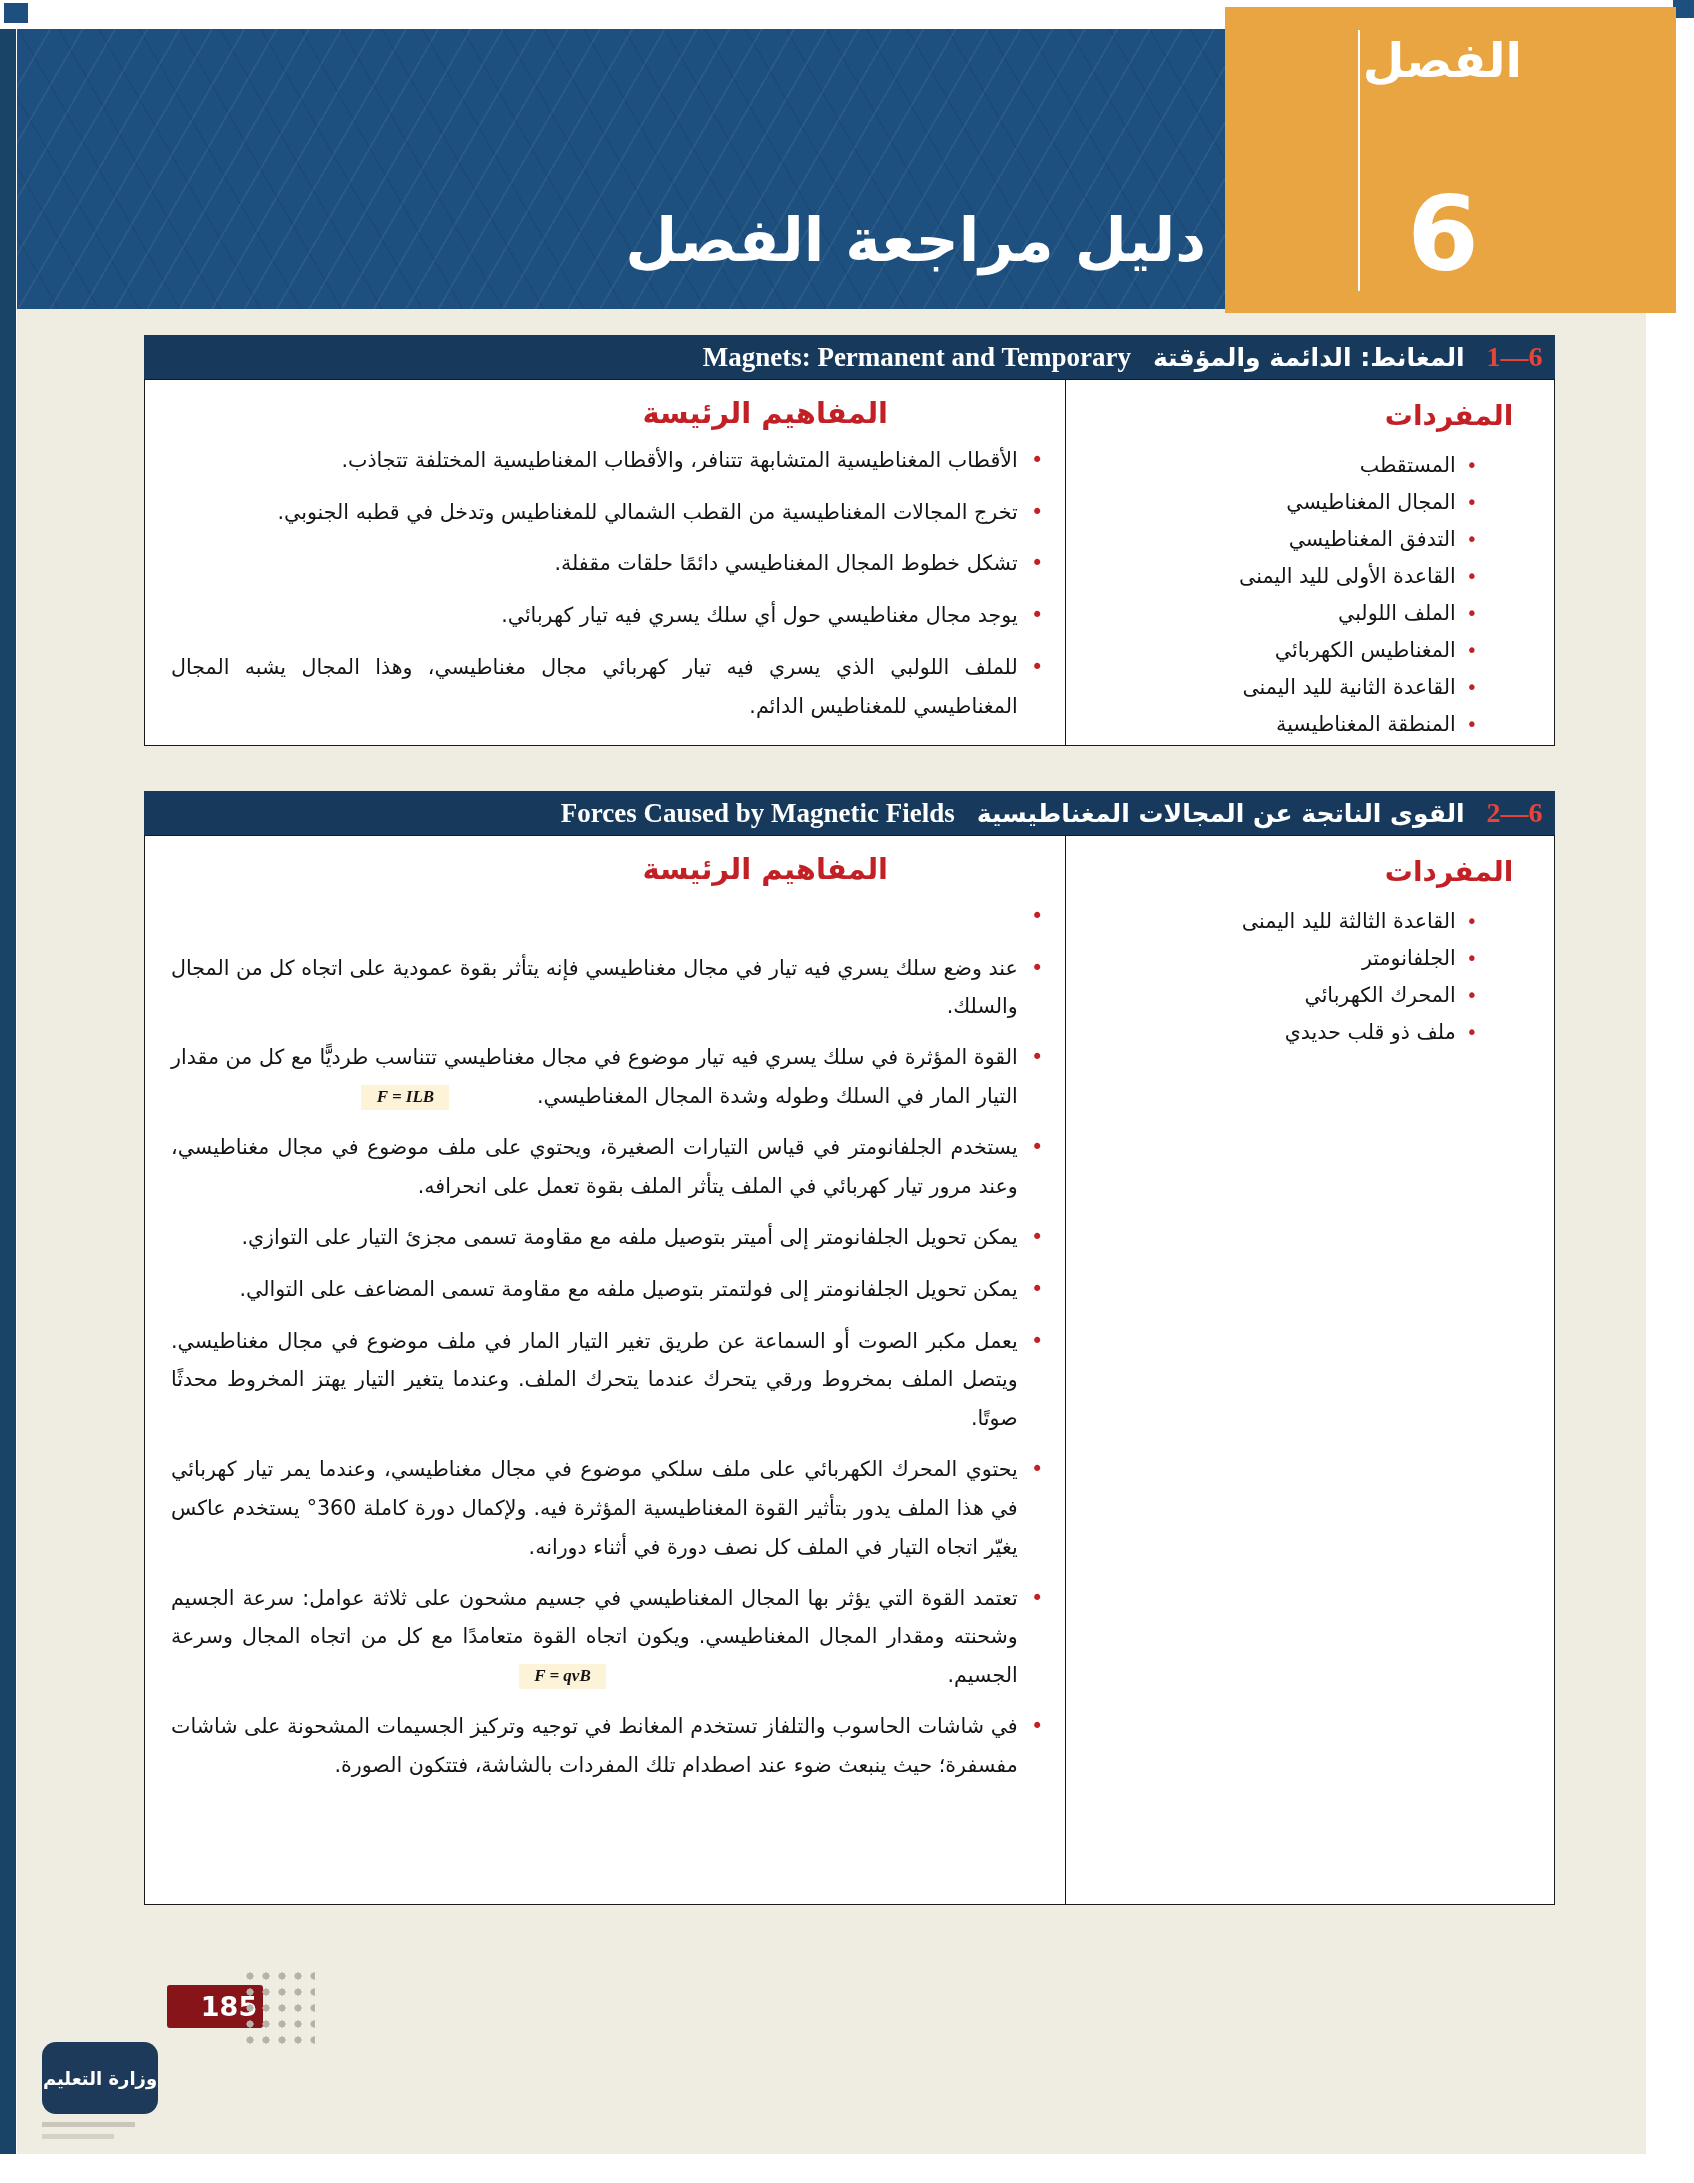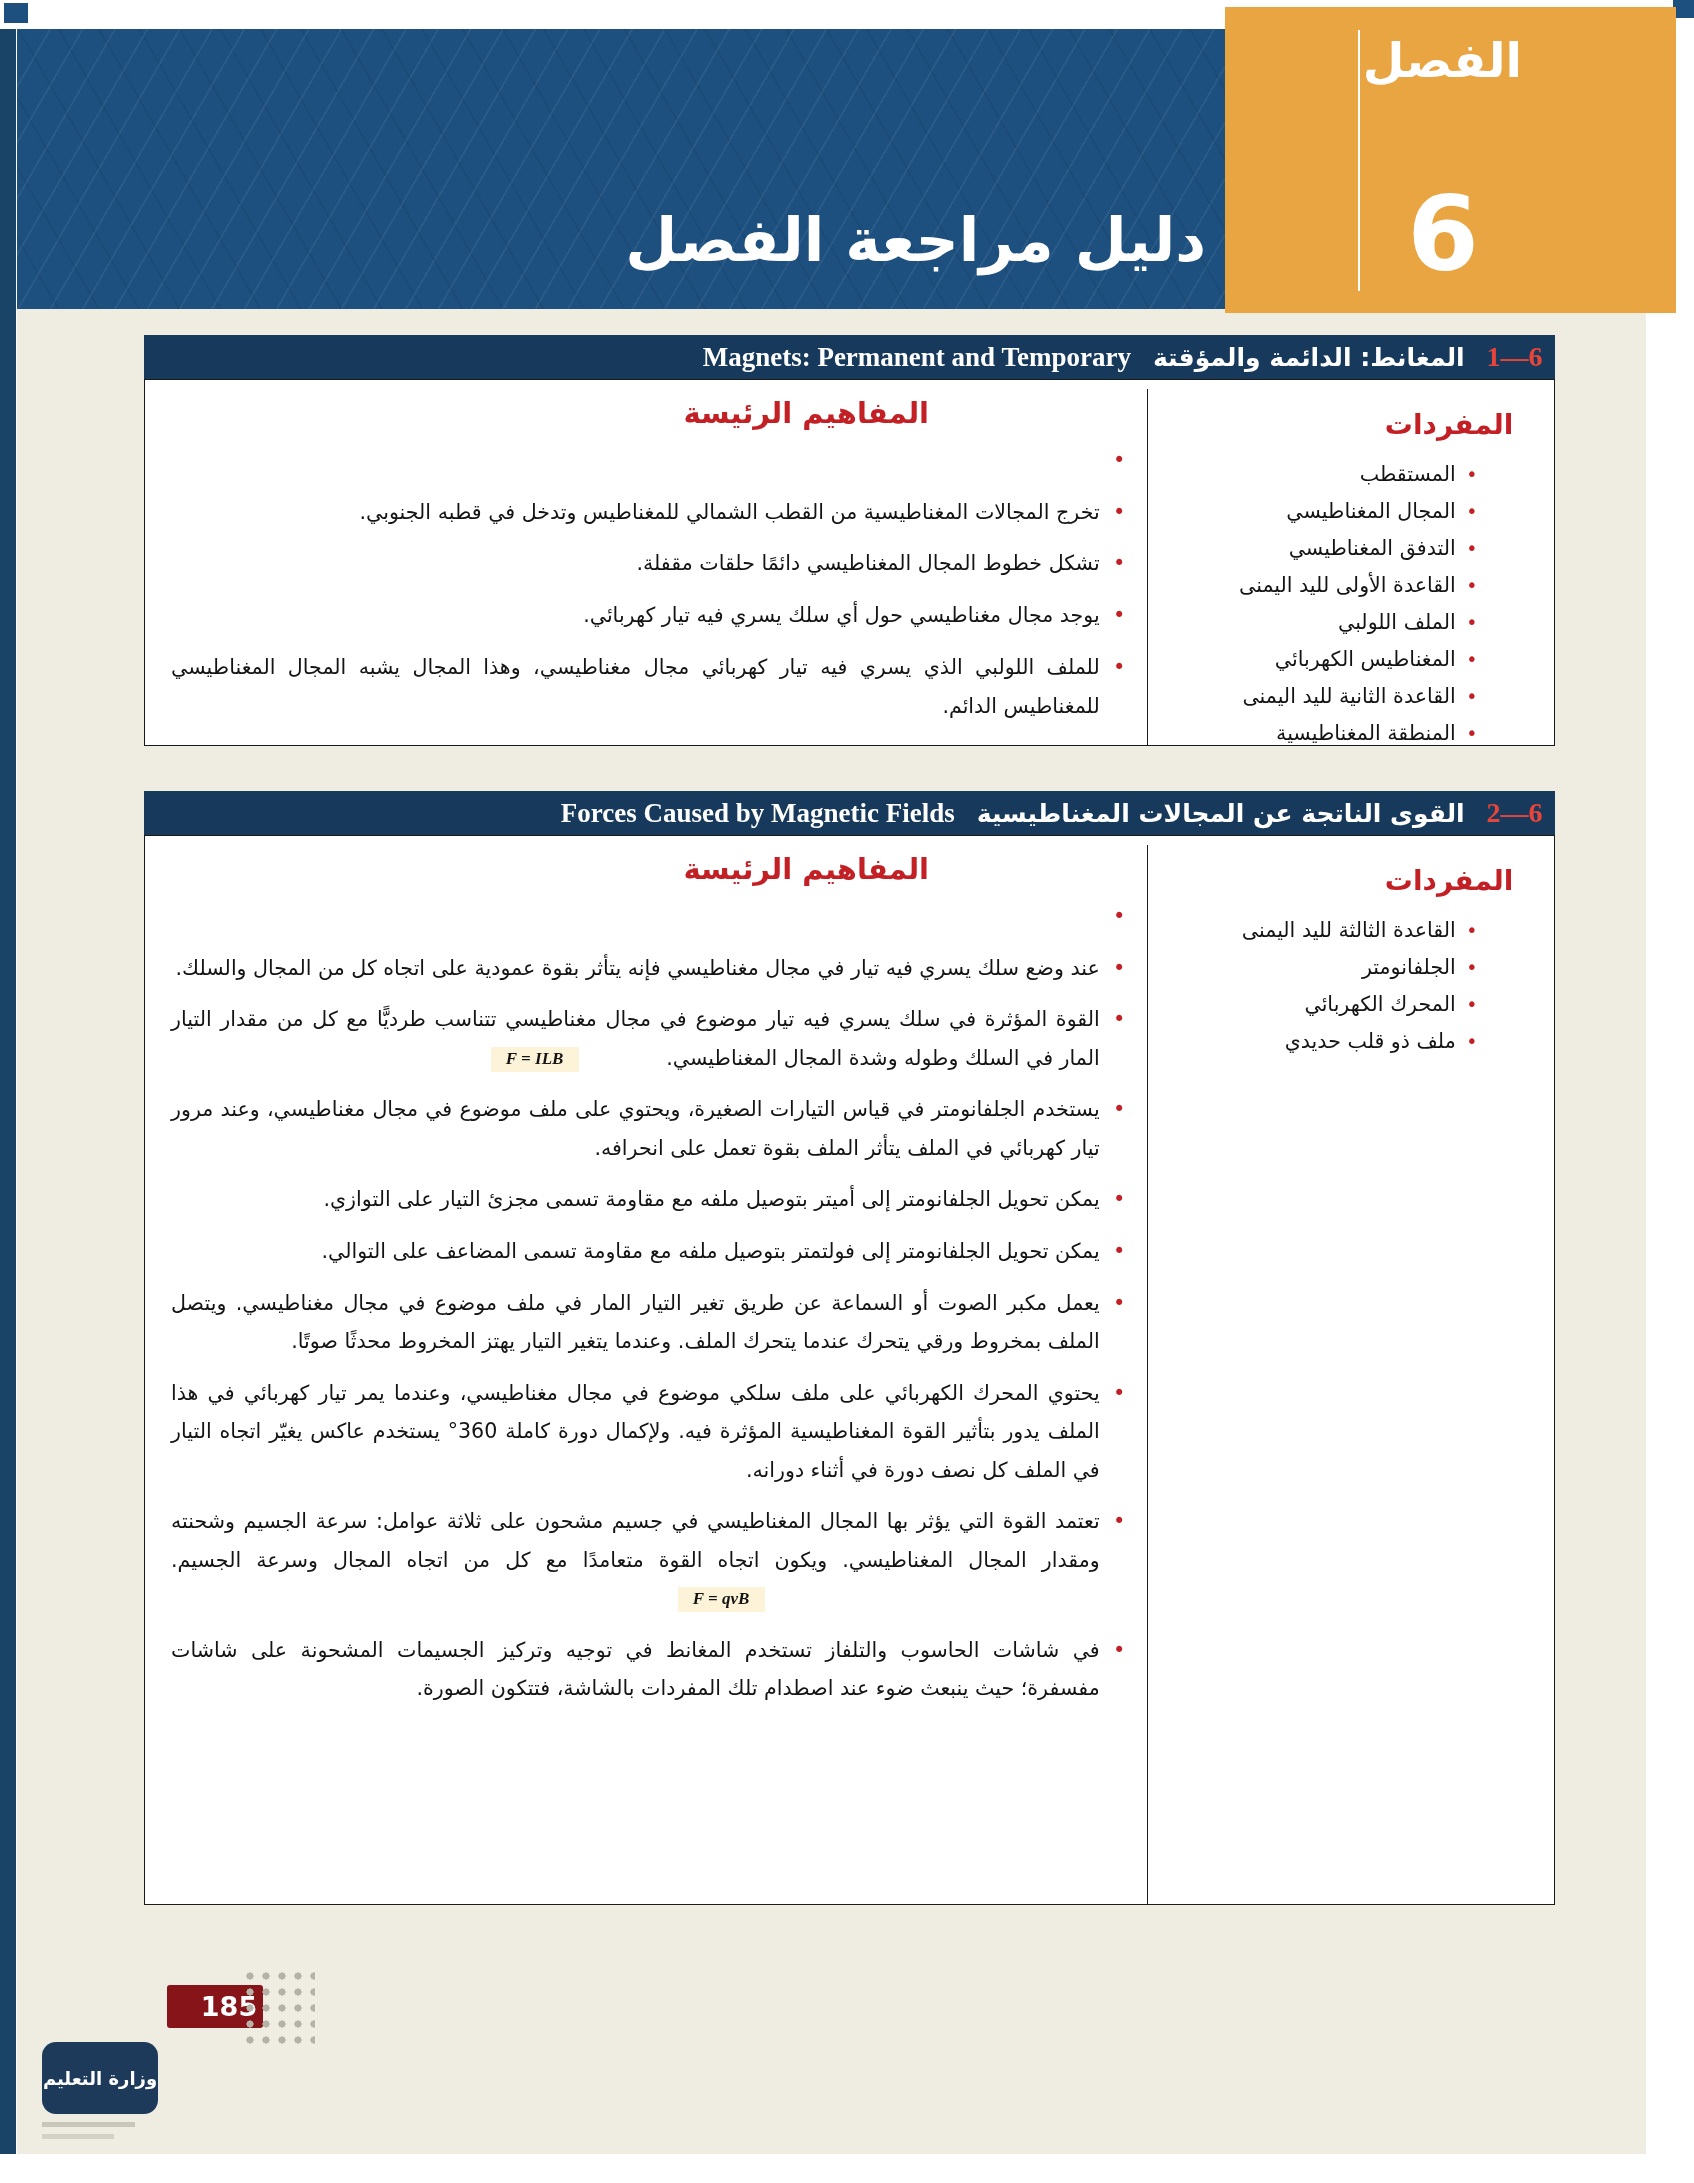--- a/index.html
+++ b/index.html
@@ -34,21 +34,21 @@
   .sec-en{color:#ffffff;font-size:27px;font-weight:bold;font-family:"Liberation Serif",serif;direction:ltr;unicode-bidi:isolate;}
   .bar-1{top:335px;}
   .bar-2{top:791px;}
   
   .sec-box{
     position:absolute;left:144px;width:1411px;background:#ffffff;
     border:1.4px solid #1a1a1a;box-sizing:border-box;display:flex;direction:rtl;
   }
   .box-1{top:379px;height:367px;}
   .box-2{top:835px;height:1070px;}
-  .vocab-col{width:407px;border-left:1.4px solid #1a1a1a;box-sizing:border-box;padding:16.3px 9.6px 9.6px 9.6px;flex-shrink:0;margin-top:9px;}
+  .vocab-col{width:489px;border-left:1.4px solid #1a1a1a;box-sizing:border-box;padding:16.3px 9.6px 9.6px 9.6px;flex-shrink:0;}
   .vocab-h{color:#c32026;font-size:28px;font-weight:bold;text-align:right;padding-right:31px;margin:2.9px 0 0;}
   .vocab-list{list-style:none;margin:14.4px 0 0;padding:0 67px 0 0;}
   .vocab-item{display:flex;gap:10.5px;font-size:20.6px;line-height:1.78;align-items:flex-start;color:#141414;}
   .vocab-item .bullet{color:#c32026;font-size:19px;line-height:1.95;}
   .concepts-col{flex:1;padding:12.4px 21.5px 14.4px 26px;box-sizing:border-box;}
   .concepts-h{color:#c32026;font-size:29px;font-weight:bold;text-align:center;margin:3.8px 0 10.5px 316px;}
   .concepts-list{list-style:none;margin:0;padding:0;display:flex;flex-direction:column;gap:12.4px;}
   .concept{display:flex;gap:13.4px;}
   .concept .bullet{color:#c32026;font-size:21px;line-height:1.88;flex-shrink:0;}
   .concept p{margin:0;font-size:20.6px;line-height:1.88;text-align:justify;color:#141414;}
@@ -137,20 +137,21 @@
             <span class="bullet">•</span>
             <span>المنطقة المغناطيسية</span>
           </li>
       </ul>
     </div>
     <div class="concepts-col">
       <h3 class="concepts-h">المفاهيم الرئيسة</h3>
       <ul class="concepts-list">
         <li class="concept">
             <span class="bullet">•</span>
+            <p>الأقطاب المغناطيسية المتشابهة تتنافر، والأقطاب المغناطيسية المختلفة تتجاذب.</p>
           </li>
         <li class="concept">
             <span class="bullet">•</span>
             <p>تخرج المجالات المغناطيسية من القطب الشمالي للمغناطيس وتدخل في قطبه الجنوبي.</p>
           </li>
         <li class="concept">
             <span class="bullet">•</span>
             <p>تشكل خطوط المجال المغناطيسي دائمًا حلقات مقفلة.</p>
           </li>
         <li class="concept">

